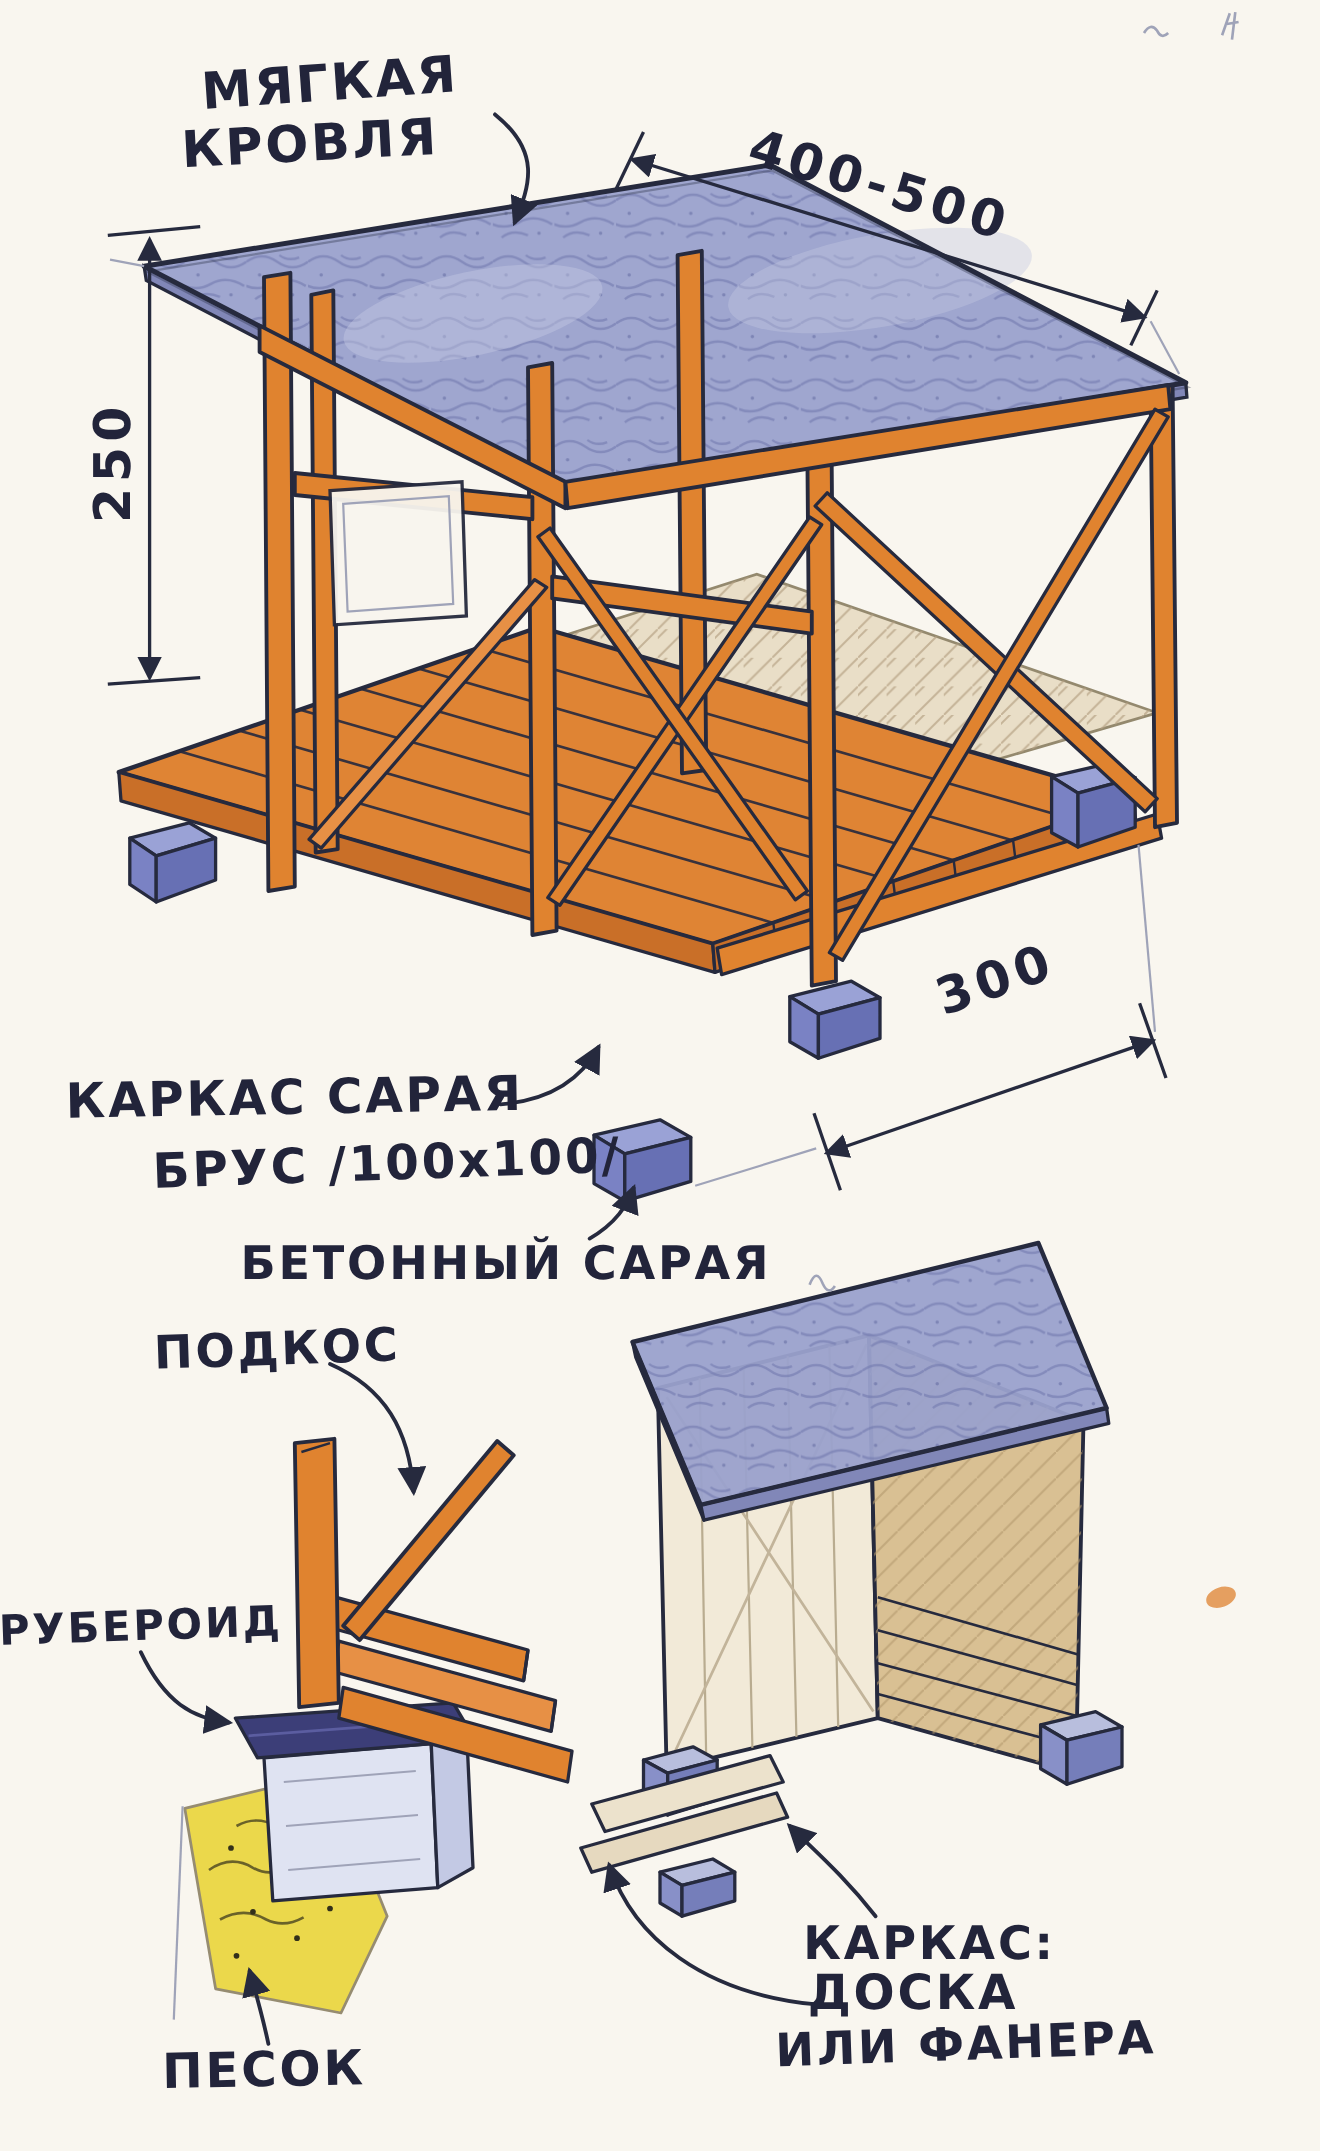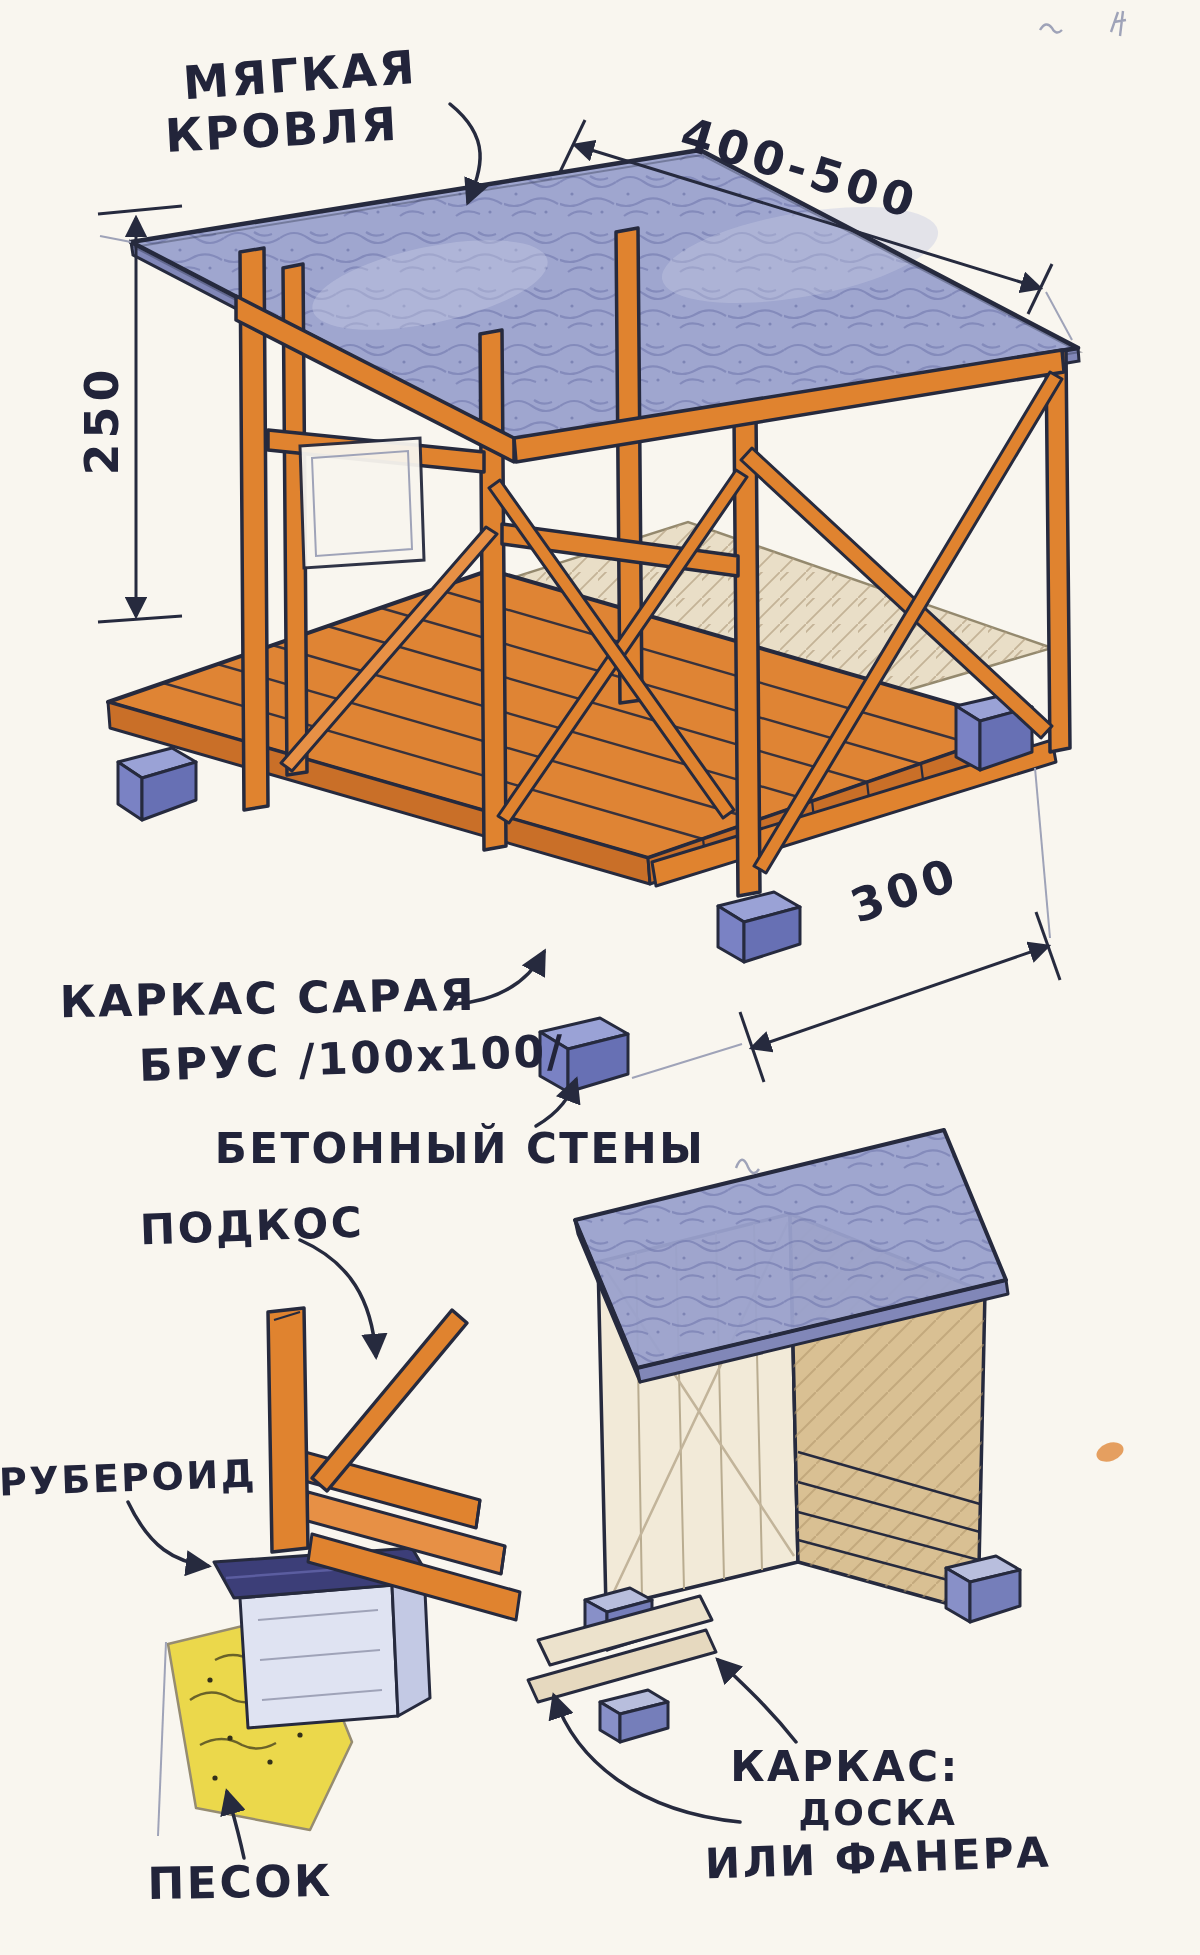--- a/index.html
+++ b/index.html
@@ -274,23 +274,23 @@
 <div class="label" style="left:300px;top:75px;font-size:46px;--r:-4deg">МЯГКАЯ</div>
 <div class="label" style="left:282px;top:130px;font-size:46px;--r:-3deg">КРОВЛЯ</div>
 
 <div class="label num" style="left:800px;top:168px;font-size:46px;--r:17deg">400-500</div>
 <div class="label num" style="left:102px;top:420px;font-size:46px;--r:-90deg">250</div>
 <div class="label num" style="left:905px;top:890px;font-size:46px;--r:-19deg">300</div>
 
 <div class="label" style="left:268px;top:998px;font-size:44px;--r:-1deg">КАРКАС САРАЯ</div>
 <div class="label" style="left:352px;top:1058px;font-size:44px;--r:-2deg">БРУС /100х100/</div>
 
-<div class="label" style="left:460px;top:1148px;font-size:42px;--r:0deg">БЕТОННЫЙ СТЕНЫ</div>
+<div class="label" style="left:460px;top:1148px;font-size:42px;--r:0deg">БЕТОННЫЙ САРАЯ</div>
 
 <div class="label" style="left:252px;top:1226px;font-size:42px;--r:-2deg">ПОДКОС</div>
 <div class="label" style="left:128px;top:1478px;font-size:38px;--r:-2deg">РУБЕРОИД</div>
 <div class="label" style="left:240px;top:1882px;font-size:44px;--r:-1deg">ПЕСОК</div>
 
 <div class="label" style="left:845px;top:1766px;font-size:42px;--r:0deg">КАРКАС:</div>
-<div class="label" style="left:878px;top:1812px;font-size:36px;--r:0deg">ДОСКА</div>
+<div class="label" style="left:830px;top:1812px;font-size:44px;--r:0deg">ДОСКА</div>
 <div class="label" style="left:878px;top:1858px;font-size:42px;--r:-2deg">ИЛИ ФАНЕРА</div>
 
 </div>
 
 </body></html>

